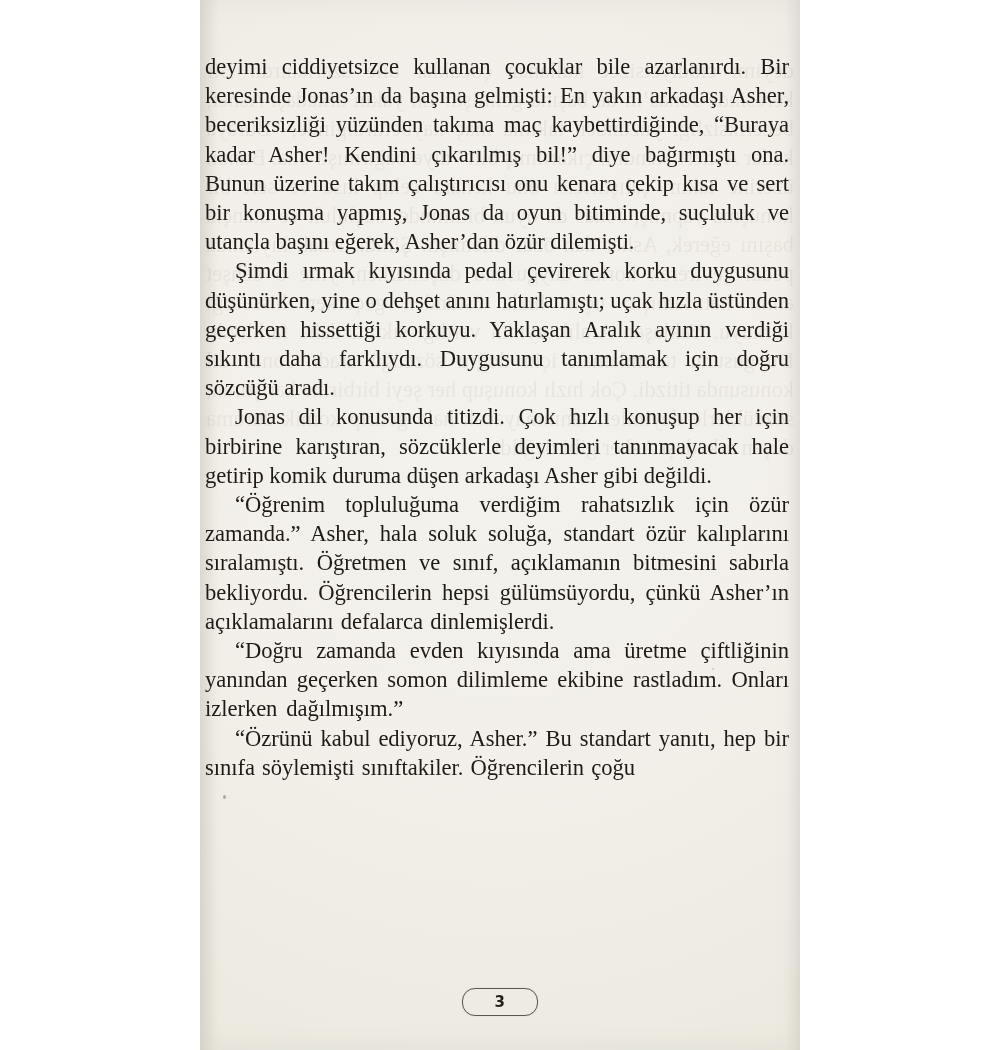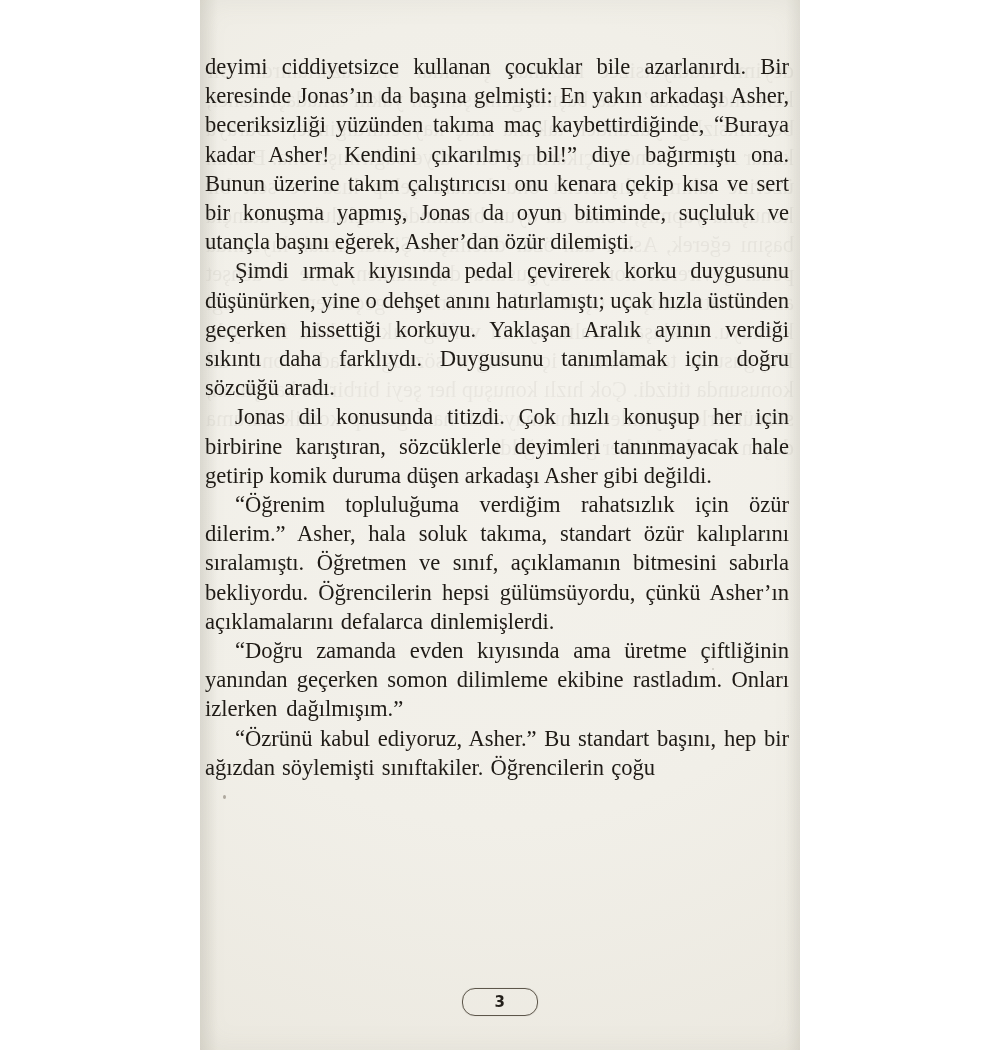--- a/index.html
+++ b/index.html
@@ -156,26 +156,26 @@
 
     <div class="text-column">
 
       <p class="para no-stretch">deyimi ciddiyetsizce kullanan çocuklar bile azarlanırdı. Bir keresinde Jonas’ın da başına gelmişti: En yakın arkadaşı Asher, beceriksizliği yüzünden takıma maç kaybettirdiğinde, “Buraya kadar Asher! Kendini çıkarılmış bil!” diye bağırmıştı ona. Bunun üzerine takım çalıştırıcısı onu kenara çekip kısa ve sert bir konuşma yapmış, Jonas da oyun bitiminde, suçluluk ve utançla başını eğerek, Asher’dan özür dilemişti.</p>
 
       <p class="para indent no-stretch">Şimdi ırmak kıyısında pedal çevirerek korku duygusunu düşünürken, yine o dehşet anını hatırlamıştı; uçak hızla üstünden geçerken hissettiği korkuyu. Yaklaşan Aralık ayının verdiği sıkıntı daha farklıydı. Duygusunu tanımlamak için doğru sözcüğü aradı.</p>
 
       <p class="para indent no-stretch">Jonas dil konusunda titizdi. Çok hızlı konuşup her için birbirine karıştıran, sözcüklerle deyimleri tanınmayacak hale getirip komik duruma düşen arkadaşı Asher gibi değildi.</p>
 
 
-      <p class="para indent loose no-stretch">“Öğrenim topluluğuma verdiğim rahatsızlık için özür dilerim.” Asher, hala soluk takıma, standart özür kalıplarını sıralamıştı. Öğretmen ve sınıf, açıklamanın bitmesini sabırla bekliyordu. Öğrencilerin hepsi gülümsüyordu, çünkü Asher’ın açıklamalarını defalarca dinlemişlerdi.</p>
+      <p class="para indent loose no-stretch">“Öğrenim topluluğuma verdiğim rahatsızlık için özür zamanda.” Asher, hala soluk soluğa, standart özür kalıplarını sıralamıştı. Öğretmen ve sınıf, açıklamanın bitmesini sabırla bekliyordu. Öğrencilerin hepsi gülümsüyordu, çünkü Asher’ın açıklamalarını defalarca dinlemişlerdi.</p>
 
       <p class="para indent looser no-stretch">“Doğru zamanda evden kıyısında ama üretme çiftliğinin yanından geçerken somon dilimleme ekibine rastladım. Onları izlerken dağılmışım.”</p>
 
 
-      <p class="para indent loose no-stretch">“Özrünü kabul ediyoruz, Asher.” Bu standart başını, hep bir ağızdan söylemişti sınıftakiler. Öğrencilerin çoğu</p>
+      <p class="para indent loose no-stretch">“Özrünü kabul ediyoruz, Asher.” Bu standart yanıtı, hep bir sınıfa söylemişti sınıftakiler. Öğrencilerin çoğu</p>
 
     </div>
 
     <div class="speck" style="left:23px; top:795px; width:3px; height:4px;"></div>
     <div class="speck" style="left:360px; top:178px; width:2px; height:2px; opacity:0.3;"></div>
     <div class="speck" style="left:512px; top:668px; width:2px; height:2px; opacity:0.28;"></div>
 
     <div class="folio">
       <span class="folio-number">3</span>
     </div>

